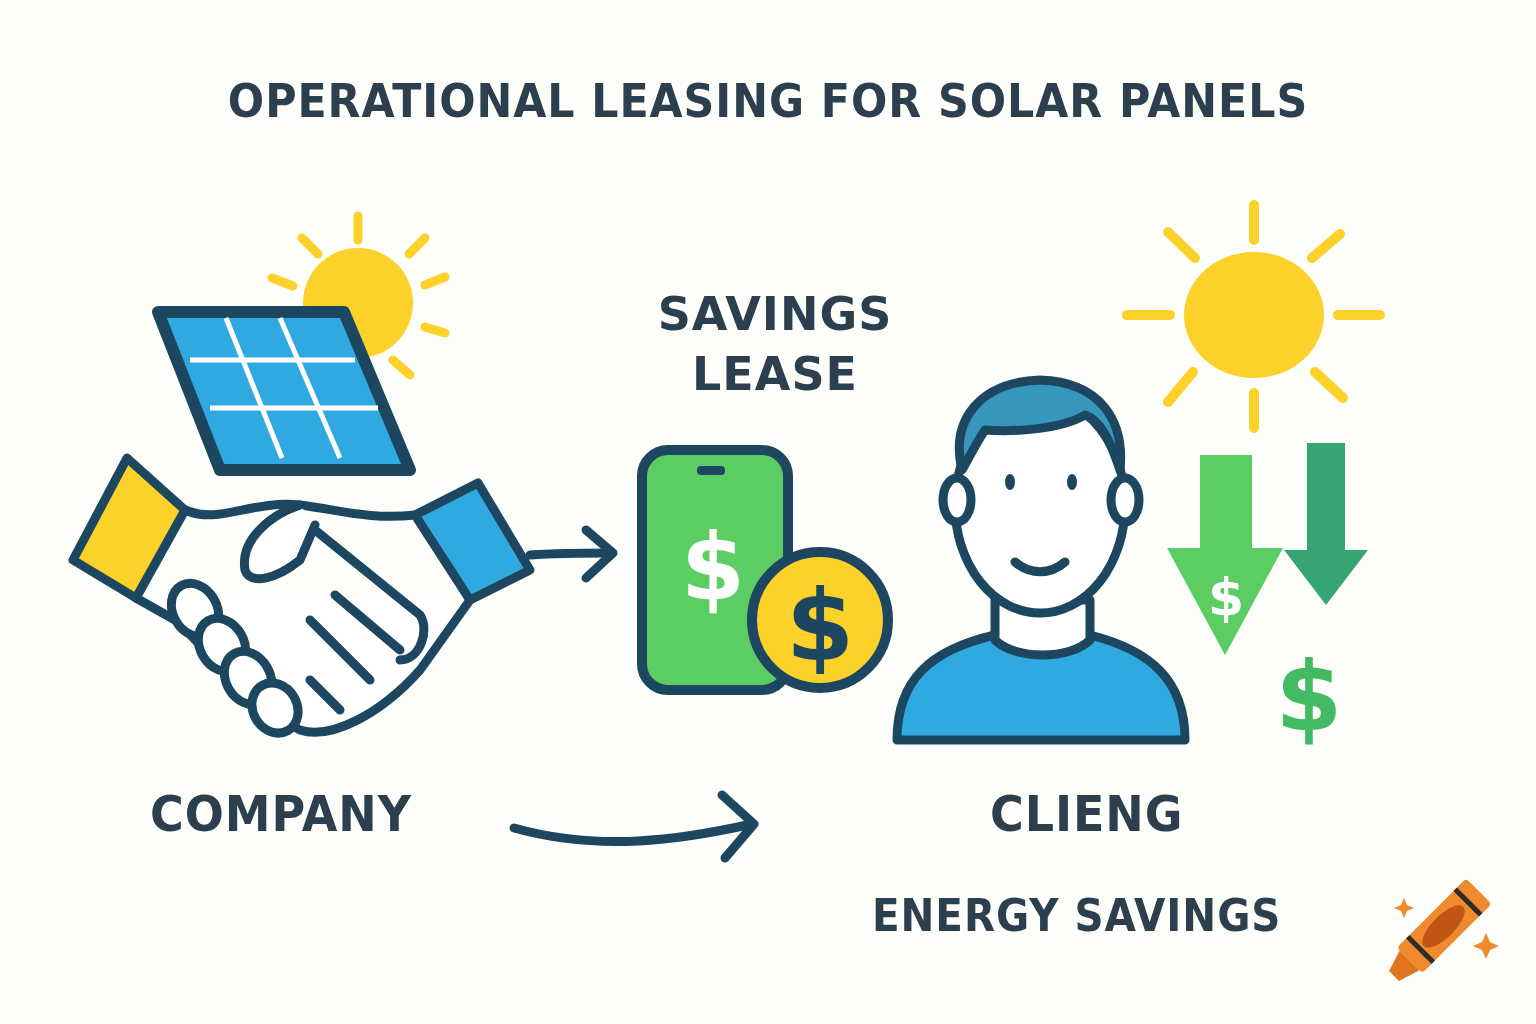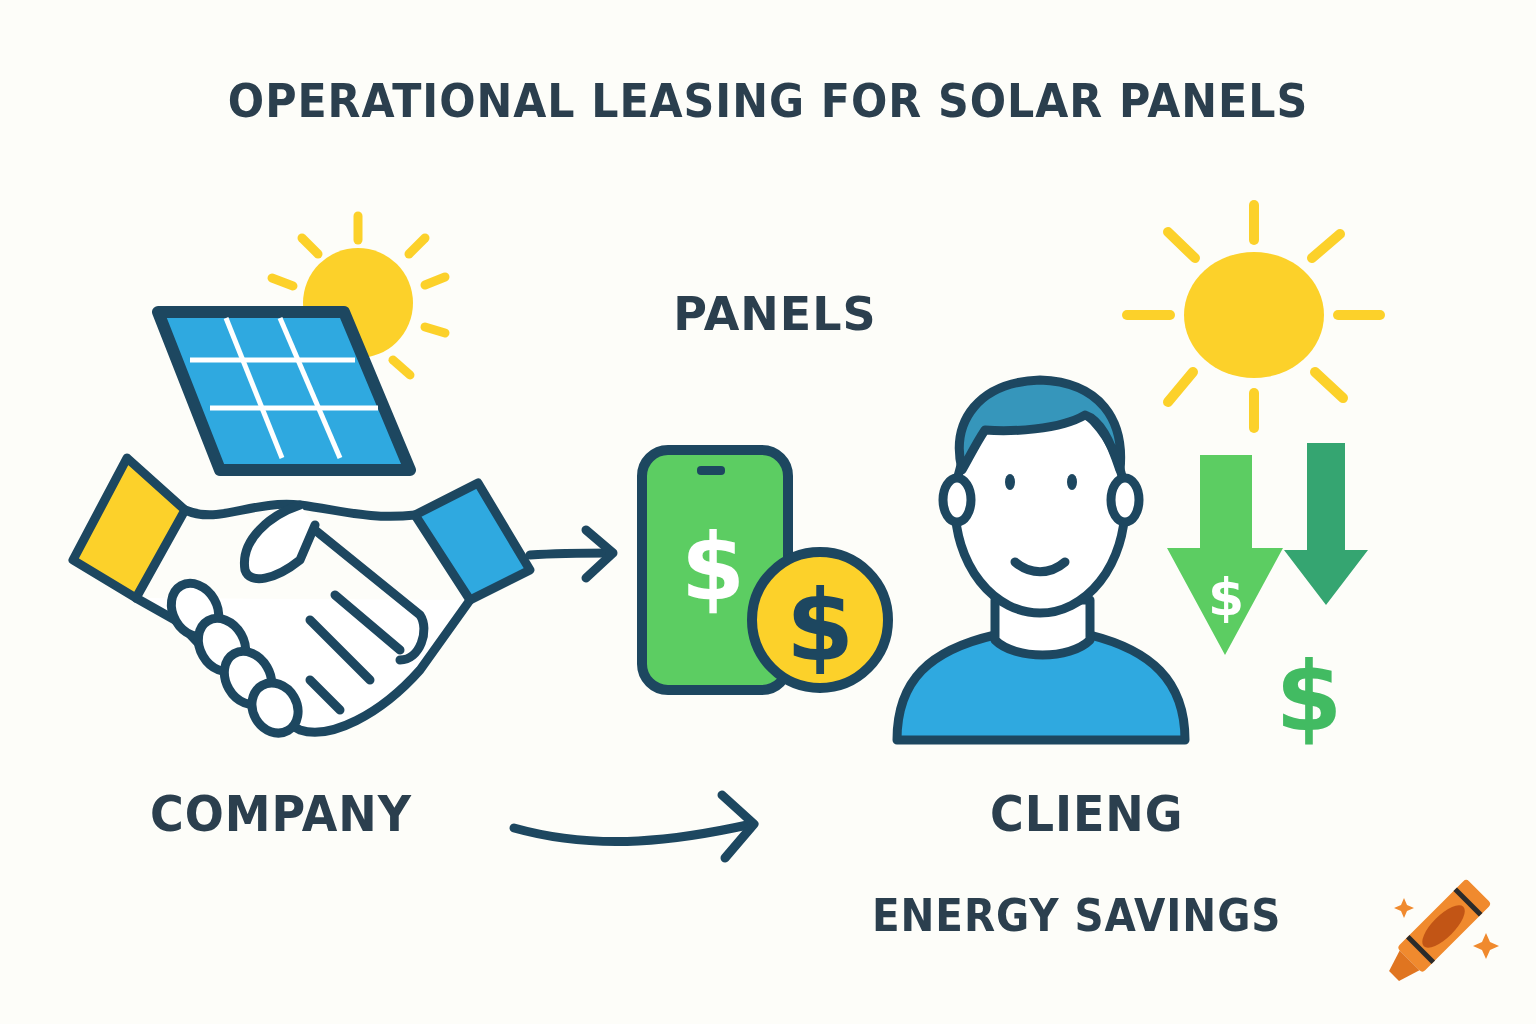--- a/index.html
+++ b/index.html
@@ -22,21 +22,22 @@
   #company { left: 150px; top: 785px; font-size: 50px; transform: scaleX(0.92); transform-origin: left; }
   #client { left: 990px; top: 785px; font-size: 50px; transform: scaleX(0.92); transform-origin: left; }
   #savings { left: 872px; top: 890px; font-size: 44px; transform: scaleX(0.92); transform-origin: left; }
   svg.art { position: absolute; left: 0; top: 0; }
 </style>
 </head>
 <body>
 
 <div class="txt" id="title">OPERATIONAL LEASING FOR SOLAR PANELS</div>
 <div class="txt" id="monthly">
-  <span>PANELS</span><br>
+  <span>SAVINGS</span><br>
+  <span>LEASE</span>
 </div>
 <div class="txt" id="company">COMPANY</div>
 <div class="txt" id="client">CLIENG</div>
 <div class="txt" id="savings">ENERGY SAVINGS</div>
 
 <svg class="art" width="1536" height="1024" viewBox="0 0 1536 1024">
 
   <g stroke="#fcd12a" stroke-width="9" stroke-linecap="round" fill="#fcd12a">
     <circle cx="358" cy="303" r="55" stroke="none"></circle>
     <line x1="358" y1="216" x2="358" y2="240"></line>

